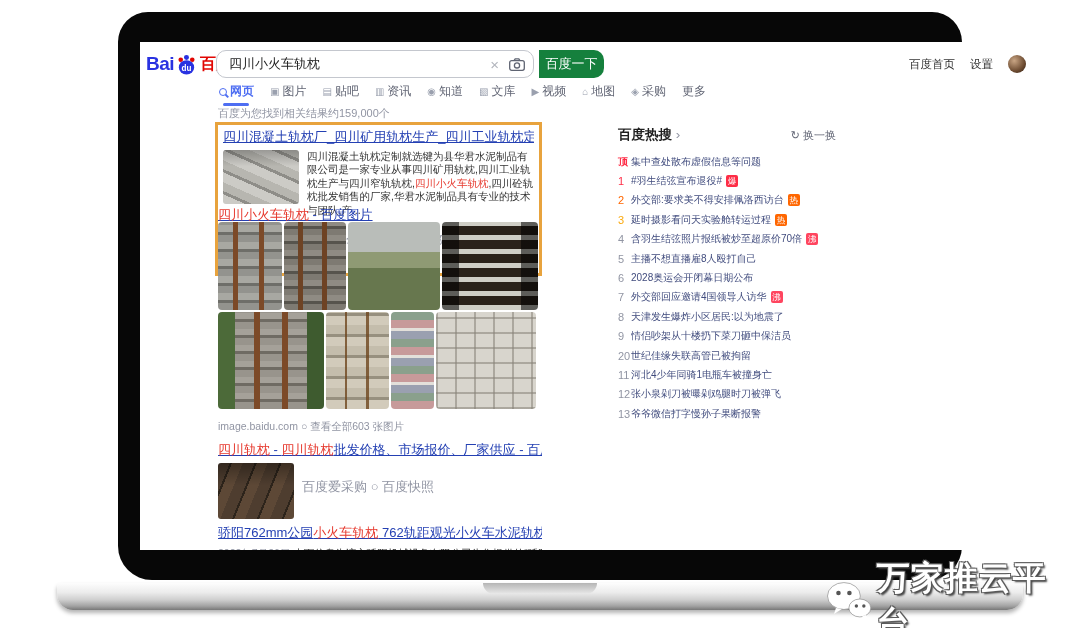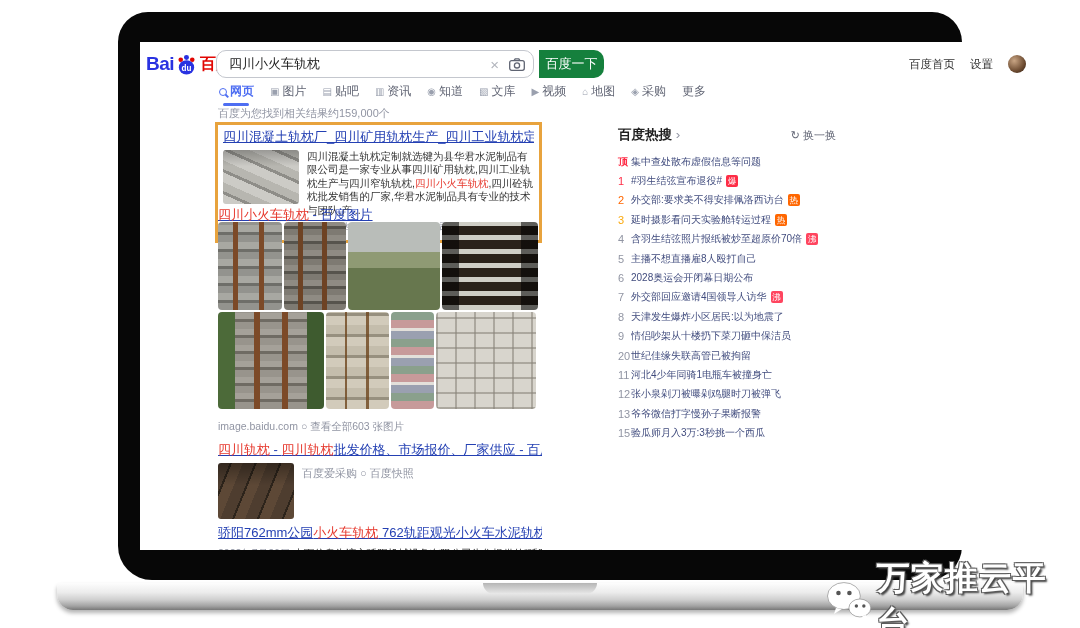--- a/index.html
+++ b/index.html
@@ -63,21 +63,21 @@
           justify-content:space-between; font-size:11px; color:#9195A3;flex-direction:column; }
   .tools { color:#626675; cursor:pointer; }
 
   
   .r-title { font-size:13px; color:#2440B3; text-decoration:underline; white-space:nowrap;
           overflow:hidden; cursor:pointer; }
   .r-title .hl { color:#E6392E; }
   .desc { font-size:10.5px; color:#333; line-height:13.4px; }
   .desc .hl { color:#E6392E; }
   .desc .date { color:#9195A3; }
-  .src { font-size:11px; color:#9195A3; margin-top:3px; }
+  .src { font-size:13px; color:#9195A3; margin-top:15px; }
 
   .res1 { position:absolute; left:75px; top:80px; width:327px; border:3px solid #E8A33D;
           padding:3px 5px 5px; background:#fff; }
   .res1-body { display:flex; gap:8px; margin-top:4px; }
   .thumb1 { width:76px; height:54px; border-radius:3px; flex:none;
       background:
         linear-gradient(180deg, rgba(60,60,60,.35), rgba(0,0,0,0) 30%),
         repeating-linear-gradient(24deg, #cccbc6 0 9px, #8e8d88 9px 12px, #b7b6b0 12px 20px); }
   .res1-right { width:228px; }
 
@@ -350,24 +350,20 @@
             <span class="hs-text">河北4少年同骑1电瓶车被撞身亡</span>
           </div>
           <div class="hs-item">
             <span class="hs-rank others">12</span>
             <span class="hs-text">张小泉剁刀被曝剁鸡腿时刀被弹飞</span>
           </div>
           <div class="hs-item">
             <span class="hs-rank others">13</span>
             <span class="hs-text">爷爷微信打字慢孙子果断报警</span>
           </div>
-          <div class="hs-item">
-            <span class="hs-rank others">15</span>
-            <span class="hs-text">验瓜师月入3万:3秒挑一个西瓜</span>
-          </div>
         </div>
     </div>
 
   </div>
 
   <div class="watermark">
     <svg width="46" height="42" viewBox="0 0 46 42">
       <ellipse cx="18" cy="16" rx="16.5" ry="13.5" fill="#fff" stroke="#9a9a9a" stroke-width="0.8"></ellipse>
       <path d="M10 28 L8 34 L16 29 Z" fill="#fff"></path>
       <circle cx="12.5" cy="13" r="2.3" fill="#555"></circle>

